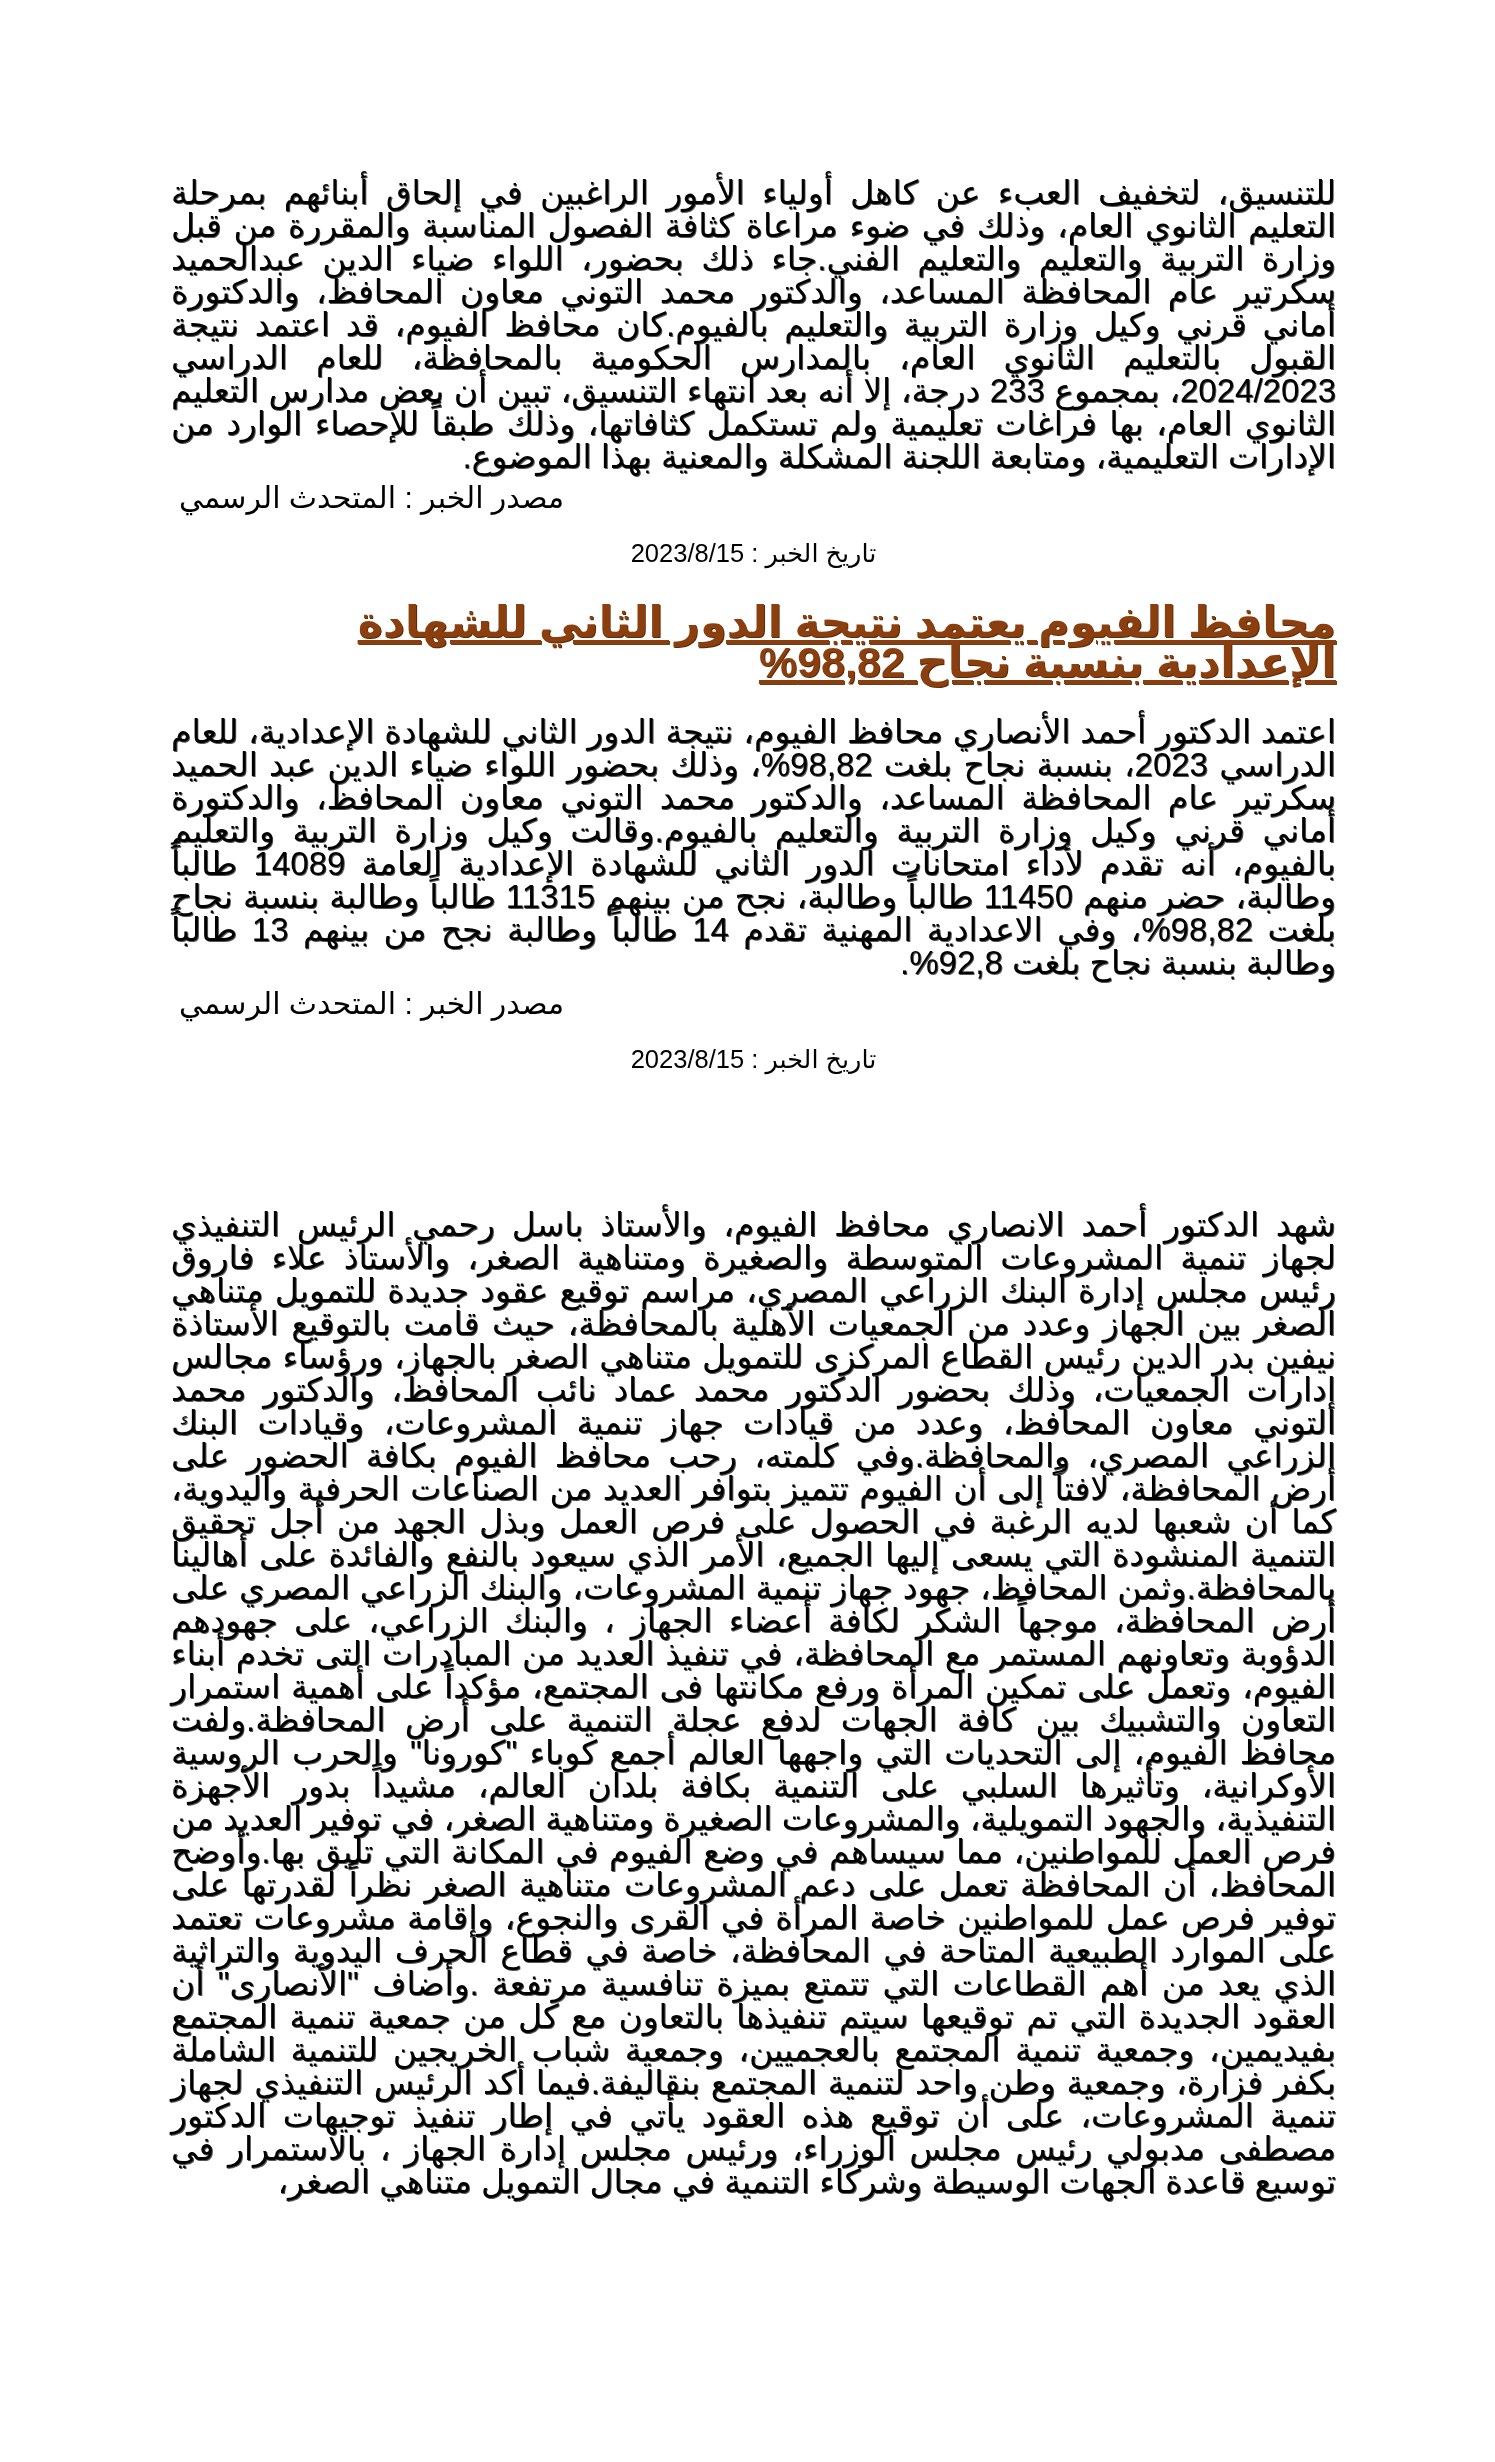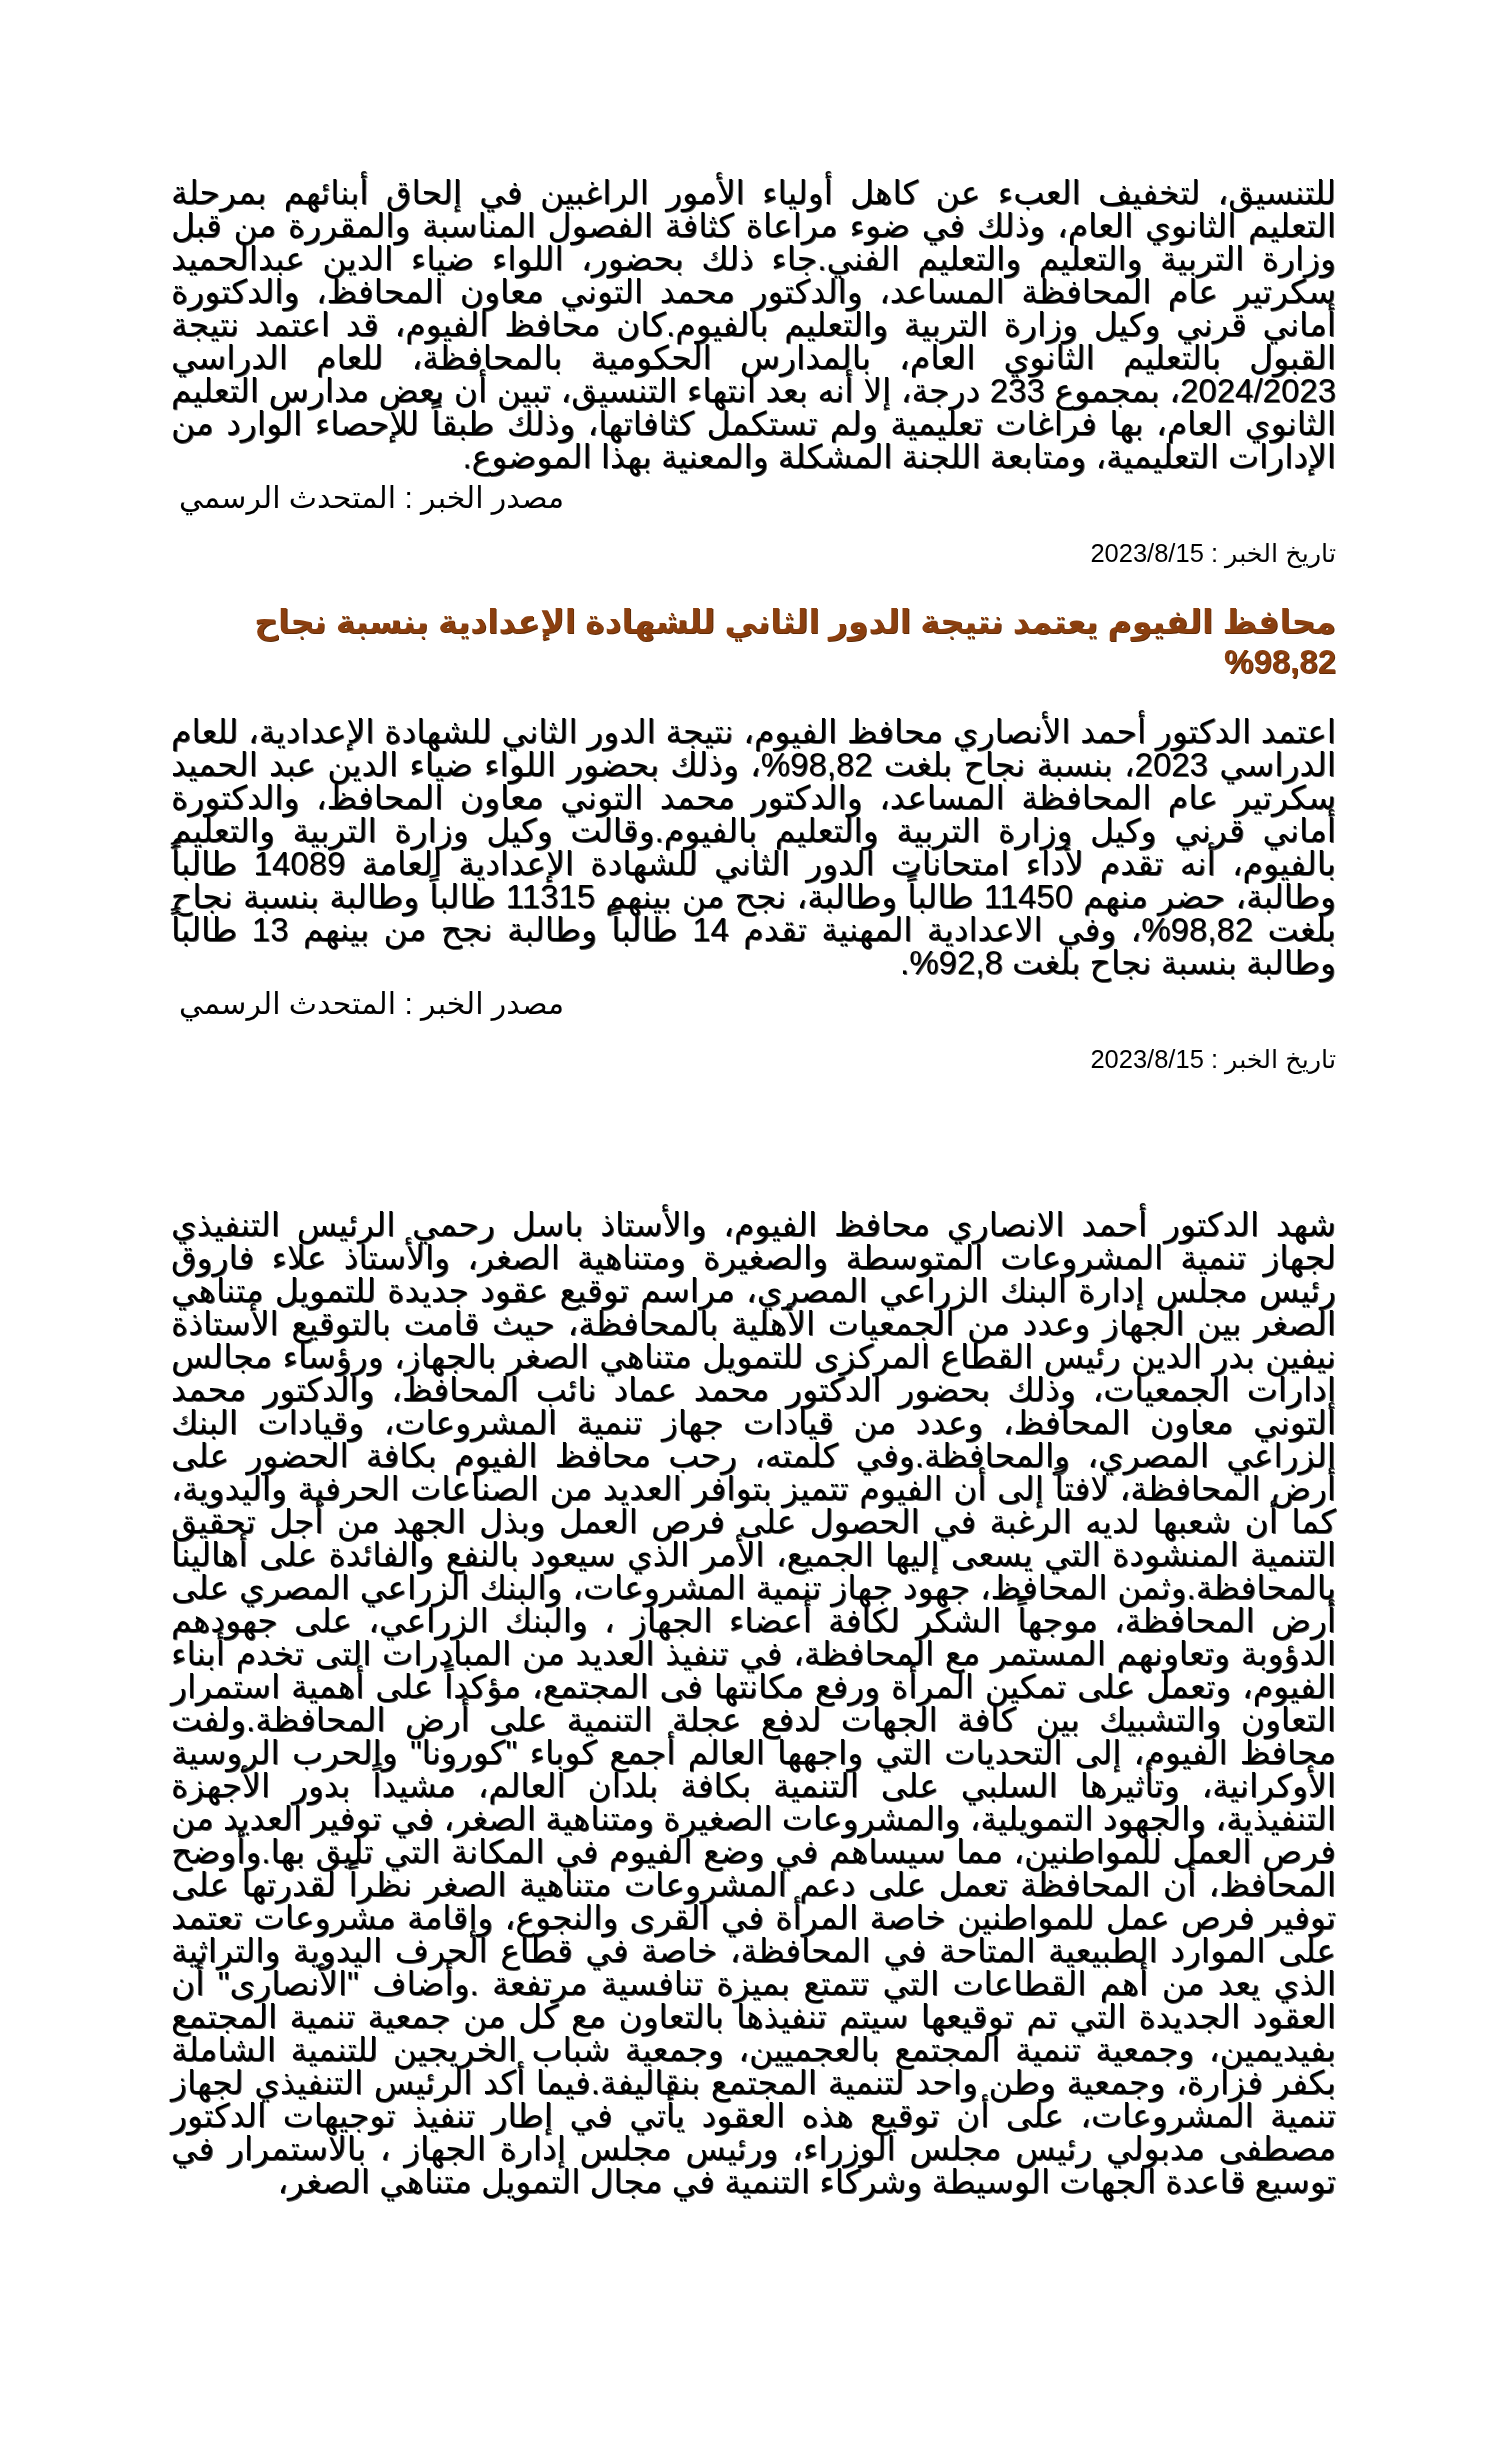--- a/index.html
+++ b/index.html
@@ -29,30 +29,31 @@
   .source {
     font-size: 30px;
     line-height: 33px;
     margin: 8px;
     text-align: left;
   }
   .date {
     font-size: 25.5px;
     line-height: 33px;
     margin: 23px 0 0 0;
-    text-align: right;
+    text-align: center;
   }
   .headline {
     color: #8b3f0f;
     font-weight: bold;
-    font-size: 33px;
+    font-size: 43px;
     line-height: 40px;
     text-align: right;
     margin: 32px 0 33px 0;
     text-shadow: 0.9px 0.9px 0 #5a2a08;
+    text-decoration: underline;
   }
   .headline.center {
     text-align: center;
     line-height: 42px;
   }
   .spacer-large { height: 132px; }
 </style>
 </head>
 <body>
 

